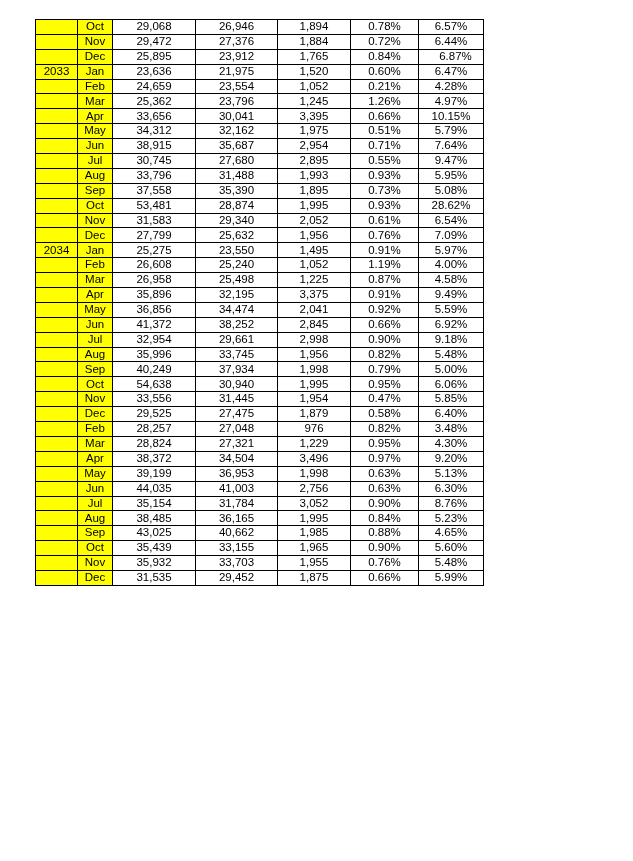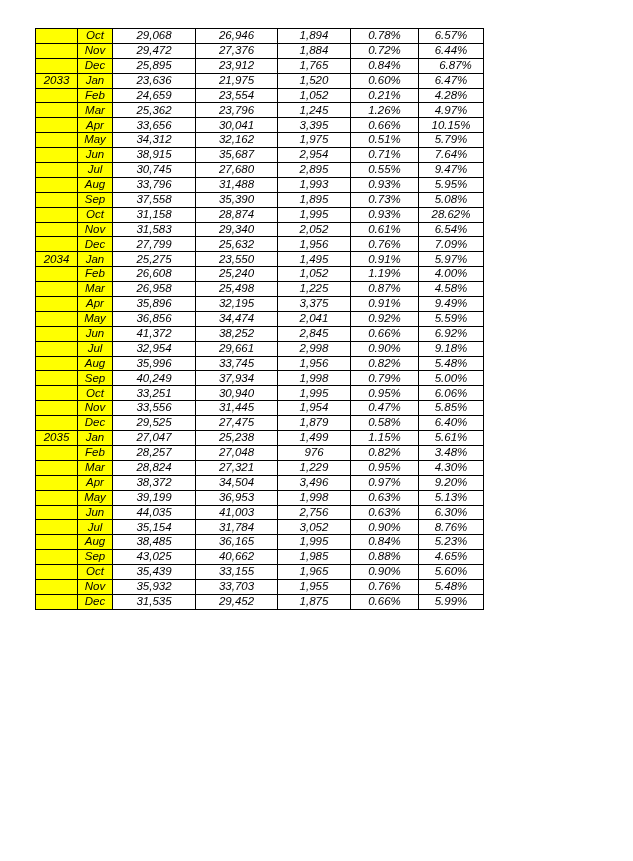--- a/index.html
+++ b/index.html
@@ -11,24 +11,23 @@
     color: #000000;
   }
   .page {
     position: relative;
     width: 633px; height: 861px;
     background: #ffffff;
     overflow: hidden;
   }
   table.data-table {
     position: absolute;
-    left: 35px; top: 28px;
+    left: 35px; top: 19px;
     border-collapse: collapse;
     table-layout: fixed;
-    font-style: italic;
   }
   table.data-table td {
     border: 1px solid #000000;
     height: 14.9px;
     padding: 0 2px;
     text-align: center;
     vertical-align: middle;
     font-size: 11.5px;
     line-height: 1;
     white-space: nowrap;
@@ -165,21 +164,21 @@
           <td class="hl" style="background-color: rgb(255, 255, 0); border-color: rgb(0, 0, 0);">Sep</td>
           <td style="border-color: rgb(0, 0, 0);">37,558</td>
           <td style="border-color: rgb(0, 0, 0);">35,390</td>
           <td style="border-color: rgb(0, 0, 0);">1,895</td>
           <td style="border-color: rgb(0, 0, 0);">0.73%</td>
           <td style="border-color: rgb(0, 0, 0);">5.08%</td>
         </tr>
         <tr>
           <td class="hl" style="background-color: rgb(255, 255, 0); border-color: rgb(0, 0, 0);"></td>
           <td class="hl" style="background-color: rgb(255, 255, 0); border-color: rgb(0, 0, 0);">Oct</td>
-          <td style="border-color: rgb(0, 0, 0);">31,158</td>
+          <td style="border-color: rgb(0, 0, 0);">53,481</td>
           <td style="border-color: rgb(0, 0, 0);">28,874</td>
           <td style="border-color: rgb(0, 0, 0);">1,995</td>
           <td style="border-color: rgb(0, 0, 0);">0.93%</td>
           <td style="border-color: rgb(0, 0, 0);">28.62%</td>
         </tr>
         <tr>
           <td class="hl" style="background-color: rgb(255, 255, 0); border-color: rgb(0, 0, 0);"></td>
           <td class="hl" style="background-color: rgb(255, 255, 0); border-color: rgb(0, 0, 0);">Nov</td>
           <td style="border-color: rgb(0, 0, 0);">31,583</td>
           <td style="border-color: rgb(0, 0, 0);">29,340</td>
@@ -273,21 +272,21 @@
           <td class="hl" style="background-color: rgb(255, 255, 0); border-color: rgb(0, 0, 0);">Sep</td>
           <td style="border-color: rgb(0, 0, 0);">40,249</td>
           <td style="border-color: rgb(0, 0, 0);">37,934</td>
           <td style="border-color: rgb(0, 0, 0);">1,998</td>
           <td style="border-color: rgb(0, 0, 0);">0.79%</td>
           <td style="border-color: rgb(0, 0, 0);">5.00%</td>
         </tr>
         <tr>
           <td class="hl" style="background-color: rgb(255, 255, 0); border-color: rgb(0, 0, 0);"></td>
           <td class="hl" style="background-color: rgb(255, 255, 0); border-color: rgb(0, 0, 0);">Oct</td>
-          <td style="border-color: rgb(0, 0, 0);">33,251</td>
+          <td style="border-color: rgb(0, 0, 0);">54,638</td>
           <td style="border-color: rgb(0, 0, 0);">30,940</td>
           <td style="border-color: rgb(0, 0, 0);">1,995</td>
           <td style="border-color: rgb(0, 0, 0);">0.95%</td>
           <td style="border-color: rgb(0, 0, 0);">6.06%</td>
         </tr>
         <tr>
           <td class="hl" style="background-color: rgb(255, 255, 0); border-color: rgb(0, 0, 0);"></td>
           <td class="hl" style="background-color: rgb(255, 255, 0); border-color: rgb(0, 0, 0);">Nov</td>
           <td style="border-color: rgb(0, 0, 0);">33,556</td>
           <td style="border-color: rgb(0, 0, 0);">31,445</td>
@@ -296,29 +295,20 @@
           <td style="border-color: rgb(0, 0, 0);">5.85%</td>
         </tr>
         <tr>
           <td class="hl" style="background-color: rgb(255, 255, 0); border-color: rgb(0, 0, 0);"></td>
           <td class="hl" style="background-color: rgb(255, 255, 0); border-color: rgb(0, 0, 0);">Dec</td>
           <td style="border-color: rgb(0, 0, 0);">29,525</td>
           <td style="border-color: rgb(0, 0, 0);">27,475</td>
           <td style="border-color: rgb(0, 0, 0);">1,879</td>
           <td style="border-color: rgb(0, 0, 0);">0.58%</td>
           <td style="border-color: rgb(0, 0, 0);">6.40%</td>
-        </tr>
-        <tr>
-          <td class="hl" style="background-color: rgb(255, 255, 0); border-color: rgb(0, 0, 0);">2035</td>
-          <td class="hl" style="background-color: rgb(255, 255, 0); border-color: rgb(0, 0, 0);">Jan</td>
-          <td style="border-color: rgb(0, 0, 0);">27,047</td>
-          <td style="border-color: rgb(0, 0, 0);">25,238</td>
-          <td style="border-color: rgb(0, 0, 0);">1,499</td>
-          <td style="border-color: rgb(0, 0, 0);">1.15%</td>
-          <td style="border-color: rgb(0, 0, 0);">5.61%</td>
         </tr>
         <tr>
           <td class="hl" style="background-color: rgb(255, 255, 0); border-color: rgb(0, 0, 0);"></td>
           <td class="hl" style="background-color: rgb(255, 255, 0); border-color: rgb(0, 0, 0);">Feb</td>
           <td style="border-color: rgb(0, 0, 0);">28,257</td>
           <td style="border-color: rgb(0, 0, 0);">27,048</td>
           <td style="border-color: rgb(0, 0, 0);">976</td>
           <td style="border-color: rgb(0, 0, 0);">0.82%</td>
           <td style="border-color: rgb(0, 0, 0);">3.48%</td>
         </tr>

